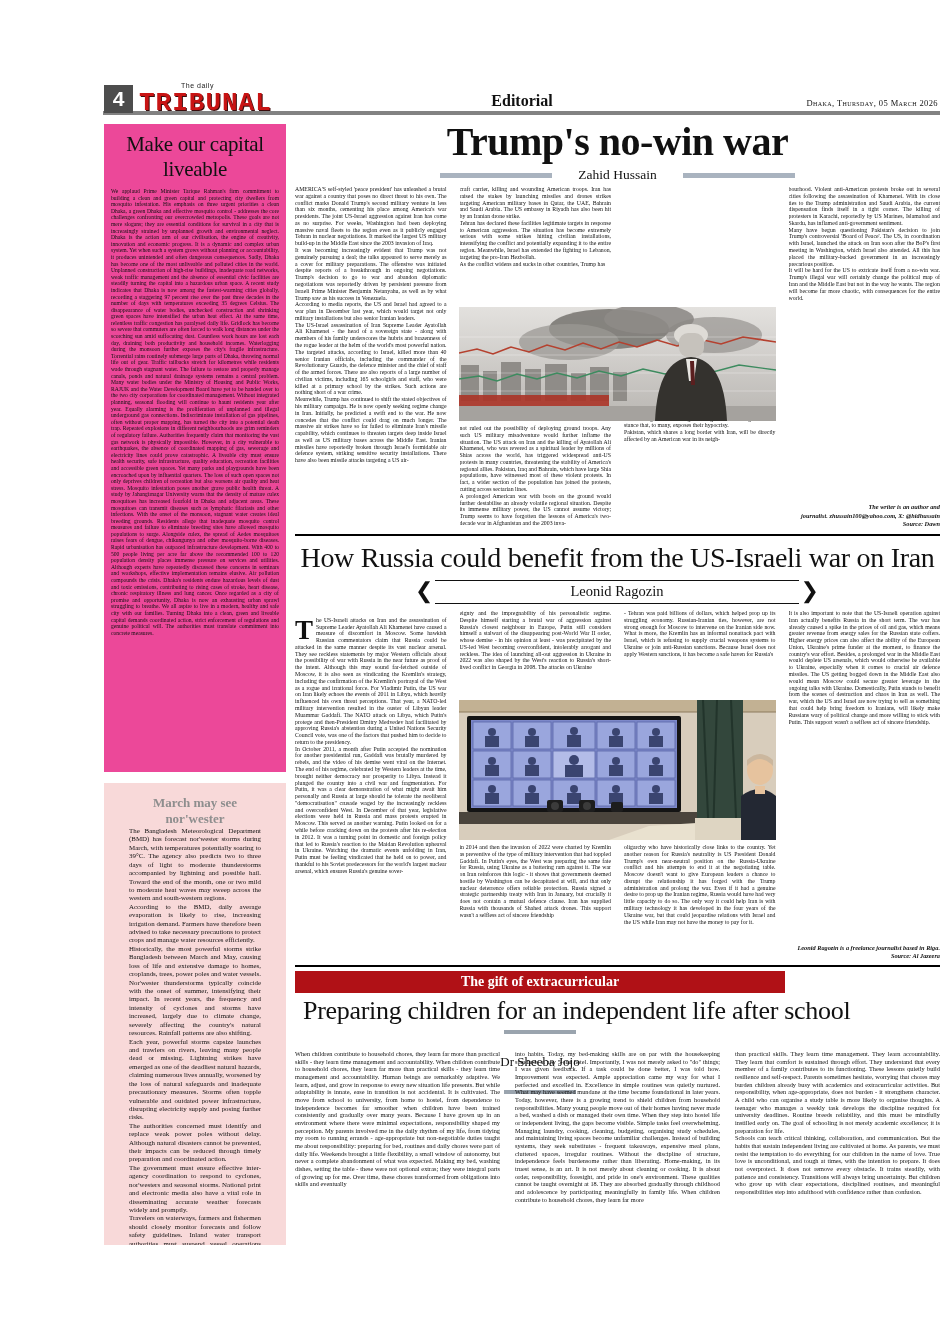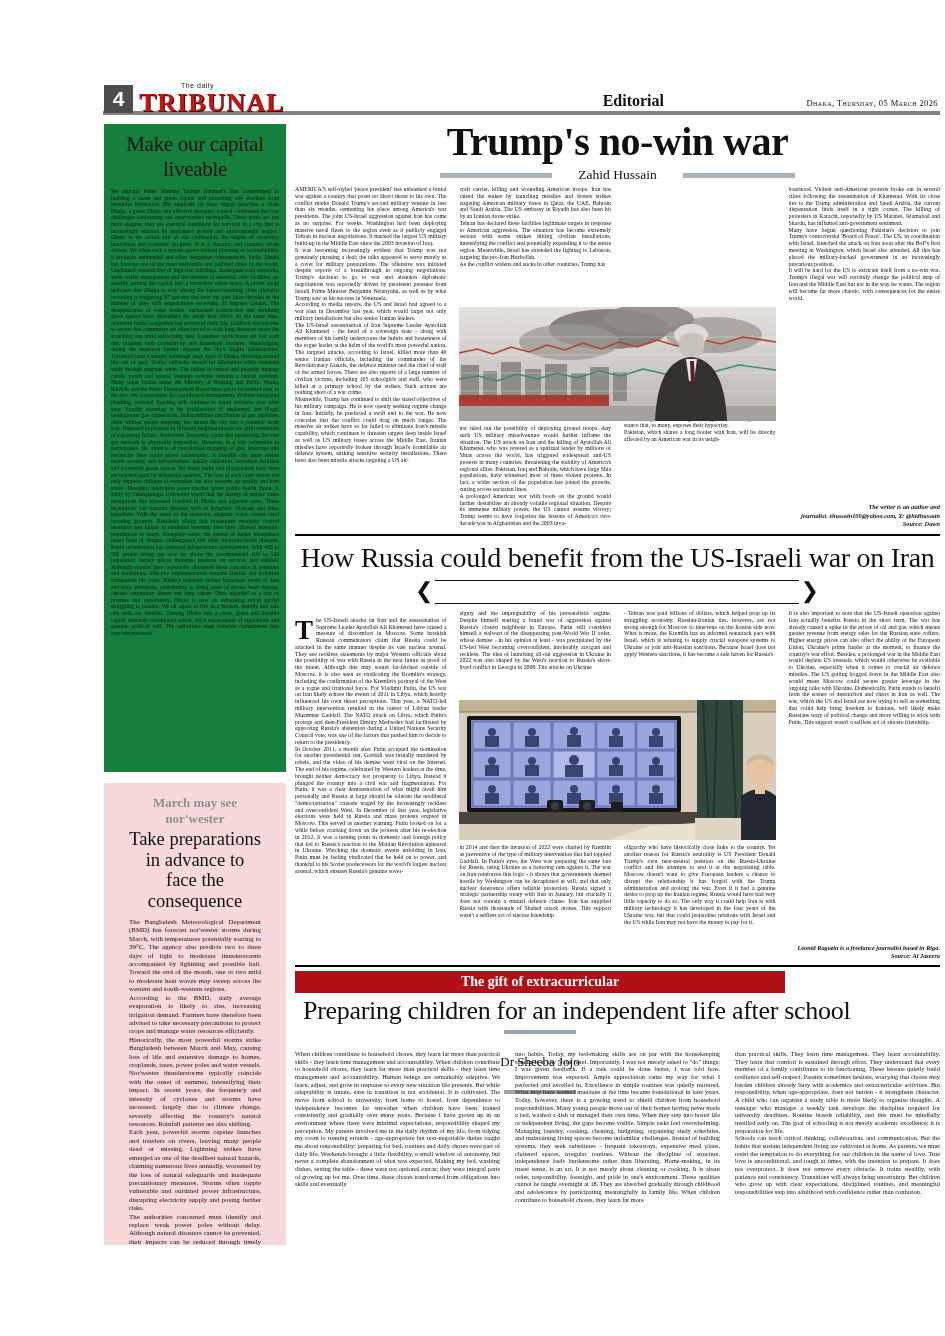--- a/index.html
+++ b/index.html
@@ -5,29 +5,29 @@
   * { margin:0; padding:0; box-sizing:border-box; }
   html,body { width:945px; height:1336px; background:#ffffff; overflow:hidden; }
   body { position:relative; font-family:"Liberation Serif","DejaVu Serif",serif; color:#111; }
 
   
   .hdr-rule { position:absolute; left:103px; top:111px; width:837px; height:4px; background:#828282; }
   .pageno { position:absolute; left:104px; top:85px; width:29px; height:28px; background:#4d4d4d; color:#fff;
             font-family:"Liberation Sans",sans-serif; font-weight:bold; font-size:21px; text-align:center; line-height:28px; }
   .masthead { position:absolute; left:139px; top:82px; width:170px; height:32px; }
   .masthead .daily { position:absolute; left:42px; top:0; font-family:"Liberation Sans",sans-serif; font-size:7px; color:#222; letter-spacing:.5px; }
-  .masthead .tribunal { position:absolute; left:0; top:6px; font-family:Liberation Serif, serif; font-weight:900;
+  .masthead .tribunal { position:absolute; left:0; top:6px; font-family:Liberation Mono, monospace; font-weight:900;
             font-size:26px; letter-spacing:1px; color:#c81414; text-shadow:1px 1px 0 #3a0c0c; }
-  .section-label { position:absolute; left:364px; top:92px; width:300px; text-align:right; font-weight:bold; font-size:16px; }
+  .section-label { position:absolute; left:372px; top:92px; width:300px; text-align:center; font-weight:bold; font-size:16px; }
   .dateline { position:absolute; left:640px; top:98px; width:298px; text-align:right; font-weight:normal; font-size:8.5px;
               font-variant:small-caps; letter-spacing:.4px; }
 
   
   .rail { position:absolute; left:104px; width:182px; }
-  .railA { top:124px; height:648px; background:#15803d; padding:8px 7px; overflow:hidden; }
+  .railA { top:124px; height:648px; background:#ec4899; padding:8px 7px; overflow:hidden; }
   .railB { top:783px; height:462px; background:#f8d9d9; padding:6px 25px; overflow:hidden; }
   .railA h2 { font-size:21px; font-weight:normal; text-align:center; margin-bottom:6px; letter-spacing:-.3px; }
   .kicker { text-align:center; color:#8e8e8e; font-weight:bold; font-size:13px; margin-top:6px; }
   .railB h2 { font-size:18.5px; font-weight:normal; text-align:center; line-height:1.12; margin:2px 0 6px; }
   .rail .body-text { font-size:5.6px; line-height:1.18; text-align:justify; white-space:pre-line; }
   .railB .body-text { font-size:6.9px; line-height:1.22; }
 
   
   .main { position:absolute; left:295px; top:118px; width:645px; }
   .headline-xl { position:absolute; top:0; width:100%; text-align:center; font-size:40px; font-weight:bold; letter-spacing:-.5px; }
@@ -82,21 +82,20 @@
 <div class="section-label">Editorial</div>
 <div class="dateline">Dhaka, Thursday, 05 March 2026</div>
 
 <div class="rail railA">
   <h2>Make our capital liveable</h2>
   <div class="body-text">We applaud Prime Minister Tarique Rahman's firm commitment to building a clean and green capital and protecting city dwellers from mosquito infestation. His emphasis on three urgent priorities a clean Dhaka, a green Dhaka and effective mosquito control - addresses the core challenges confronting our overcrowded metropolis. These goals are not mere slogans; they are essential conditions for survival in a city that is increasingly strained by unplanned growth and environmental neglect. Dhaka is the action arm of our civilisation, the engine of creativity, innovation and economic progress. It is a dynamic and complex urban system. Yet when such a system grows without planning or accountability, it produces unintended and often dangerous consequences. Sadly, Dhaka has become one of the most unliveable and polluted cities in the world. Unplanned construction of high-rise buildings, inadequate road networks, weak traffic management and the absence of essential civic facilities are steadily turning the capital into a hazardous urban space. A recent study indicates that Dhaka is now among the fastest-warming cities globally, recording a staggering 97 percent rise over the past three decades in the number of days with temperatures exceeding 35 degrees Celsius. The disappearance of water bodies, unchecked construction and shrinking green spaces have intensified the urban heat effect. At the same time, relentless traffic congestion has paralysed daily life. Gridlock has become so severe that commuters are often forced to walk long distances under the scorching sun amid suffocating dust. Countless work hours are lost each day, draining both productivity and household incomes. Waterlogging during the monsoon further exposes the city's fragile infrastructure. Torrential rains routinely submerge large parts of Dhaka, throwing normal life out of gear. Traffic tailbacks stretch for kilometres while residents wade through stagnant water. The failure to restore and properly manage canals, ponds and natural drainage systems remains a central problem. Many water bodies under the Ministry of Housing and Public Works, RAJUK and the Water Development Board have yet to be handed over to the two city corporations for coordinated management. Without integrated planning, seasonal flooding will continue to haunt residents year after year. Equally alarming is the proliferation of unplanned and illegal underground gas connections. Indiscriminate installation of gas pipelines, often without proper mapping, has turned the city into a potential death trap. Repeated explosions in different neighbourhoods are grim reminders of regulatory failure. Authorities frequently claim that monitoring the vast gas network is physically impossible. However, in a city vulnerable to earthquakes, the absence of coordinated mapping of gas, sewerage and electricity lines could prove catastrophic. A liveable city must ensure health security, safe infrastructure, quality education, recreation facilities and accessible green spaces. Yet many parks and playgrounds have been encroached upon by influential quarters. The loss of such open spaces not only deprives children of recreation but also worsens air quality and heat stress. Mosquito infestation poses another grave public health threat. A study by Jahangirnagar University warns that the density of mature culex mosquitoes has increased fourfold in Dhaka and adjacent areas. These mosquitoes can transmit diseases such as lymphatic filariasis and other infections. With the onset of the monsoon, stagnant water creates ideal breeding grounds. Residents allege that inadequate mosquito control measures and failure to eliminate breeding sites have allowed mosquito populations to surge. Alongside culex, the spread of Aedes mosquitoes raises fears of dengue, chikungunya and other mosquito-borne diseases. Rapid urbanisation has outpaced infrastructure development. With 400 to 500 people living per acre far above the recommended 100 to 120 population density places immense pressure on services and utilities. Although experts have repeatedly discussed these concerns in seminars and workshops, effective implementation remains elusive. Air pollution compounds the crisis. Dhaka's residents endure hazardous levels of dust and toxic emissions, contributing to rising cases of stroke, heart disease, chronic respiratory illness and lung cancer. Once regarded as a city of promise and opportunity, Dhaka is now an exhausting urban sprawl struggling to breathe. We all aspire to live in a modern, healthy and safe city with our families. Turning Dhaka into a clean, green and liveable capital demands coordinated action, strict enforcement of regulations and genuine political will. The authorities must translate commitment into concrete measures.</div>
 </div>
 
 <div class="rail railB">
   <div class="kicker">March may see nor'wester</div>
-  <h2>Take preparations in advance to face the consequence</h2>
   <div class="body-text">The Bangladesh Meteorological Department (BMD) has forecast nor'wester storms during March, with temperatures potentially soaring to 39°C. The agency also predicts two to three days of light to moderate thunderstorms accompanied by lightning and possible hail. Toward the end of the month, one or two mild to moderate heat waves may sweep across the western and south-western regions.
 According to the BMD, daily average evaporation is likely to rise, increasing irrigation demand. Farmers have therefore been advised to take necessary precautions to protect crops and manage water resources efficiently.
 Historically, the most powerful storms strike Bangladesh between March and May, causing loss of life and extensive damage to homes, croplands, trees, power poles and water vessels. Nor'wester thunderstorms typically coincide with the onset of summer, intensifying their impact. In recent years, the frequency and intensity of cyclones and storms have increased, largely due to climate change, severely affecting the country's natural resources. Rainfall patterns are also shifting.
 Each year, powerful storms capsize launches and trawlers on rivers, leaving many people dead or missing. Lightning strikes have emerged as one of the deadliest natural hazards, claiming numerous lives annually, worsened by the loss of natural safeguards and inadequate precautionary measures. Storms often topple vulnerable and outdated power infrastructure, disrupting electricity supply and posing further risks.
 The authorities concerned must identify and replace weak power poles without delay. Although natural disasters cannot be prevented, their impacts can be reduced through timely preparation and coordinated action.
 The government must ensure effective inter-agency coordination to respond to cyclones, nor'westers and seasonal storms. National print and electronic media also have a vital role in disseminating accurate weather forecasts widely and promptly.
 Travelers on waterways, farmers and fishermen should closely monitor forecasts and follow safety guidelines. Inland water transport authorities must suspend vessel operations when warnings are issued and ensure strict safety compliance. Above all, early warnings must reach people in time so they can seek shelter and stay safe.</div>
 </div>
 
 <div class="main">
@@ -184,20 +183,21 @@
         <polygon points="227,52 238,52 235,74 230,74" fill="#e9e7e3"></polygon>
         <polygon points="231,54 235,54 236,78 232,78" fill="#5a1f1f"></polygon>
       </g>
     </svg>
   </div>
 
   <div class="divider1"></div>
   <h1 class="headline-l">How Russia could benefit from the US-Israeli war on Iran</h1>
   <div class="rbyline">
     <span class="orn orn-l">❮</span>
+    <span class="name">Leonid Ragozin</span>
     <span class="orn orn-r">❯</span>
   </div>
 
   <div class="rubody">
     <div class="cols">
       <div class="col body-text">
         <span class="dropcap">T</span><span>he US-Israeli attacks on Iran and the assassination of Supreme Leader Ayatollah Ali Khamenei have caused a measure of discomfort in Moscow. Some hawkish Russian commentators claim that Russia could be attacked in the same manner despite its vast nuclear arsenal. They see reckless statements by major Western officials about the possibility of war with Russia in the near future as proof of the intent. Although this may sound far-fetched outside of Moscow, it is also seen as vindicating the Kremlin's strategy, including the confirmation of the Kremlin's portrayal of the West as a rogue and irrational force. For Vladimir Putin, the US war on Iran likely echoes the events of 2011 in Libya, which heavily influenced his own threat perceptions. That year, a NATO-led military intervention resulted in the ouster of Libyan leader Muammar Gaddafi. The NATO attack on Libya, which Putin's protege and then-President Dmitry Medvedev had facilitated by approving Russia's abstention during a United Nations Security Council vote, was one of the factors that pushed him to decide to return to the presidency.
 In October 2011, a month after Putin accepted the nomination for another presidential run, Gaddafi was brutally murdered by rebels, and the video of his demise went viral on the Internet. The end of his regime, celebrated by Western leaders at the time, brought neither democracy nor prosperity to Libya. Instead it plunged the country into a civil war and fragmentation. For Putin, it was a clear demonstration of what might await him personally and Russia at large should he tolerate the neoliberal "democratisation" crusade waged by the increasingly reckless and overconfident West. In December of that year, legislative elections were held in Russia and mass protests erupted in Moscow. This served as another warning. Putin looked on for a while before cracking down on the protests after his re-election in 2012. It was a turning point in domestic and foreign policy that led to Russia's reaction to the Maidan Revolution upheaval in Ukraine. Watching the dramatic events unfolding in Iran, Putin must be feeling vindicated that he held on to power, and thankful to his Soviet predecessors for the world's largest nuclear arsenal, which ensures Russia's genuine sover-</span>
       </div>
       <div class="col col-split">

